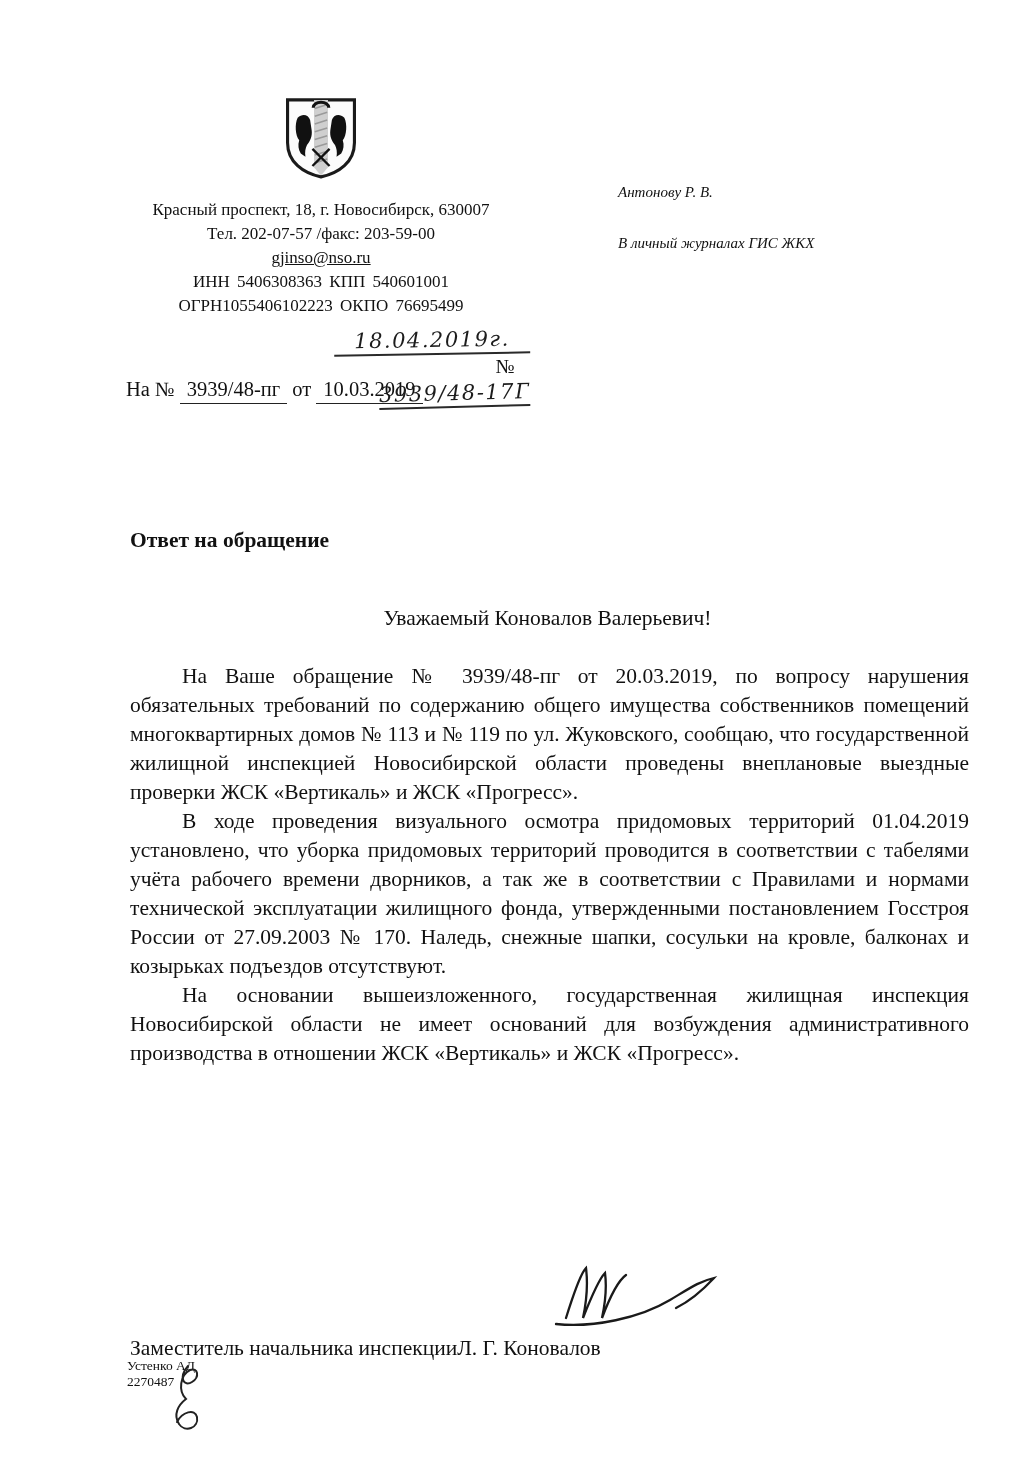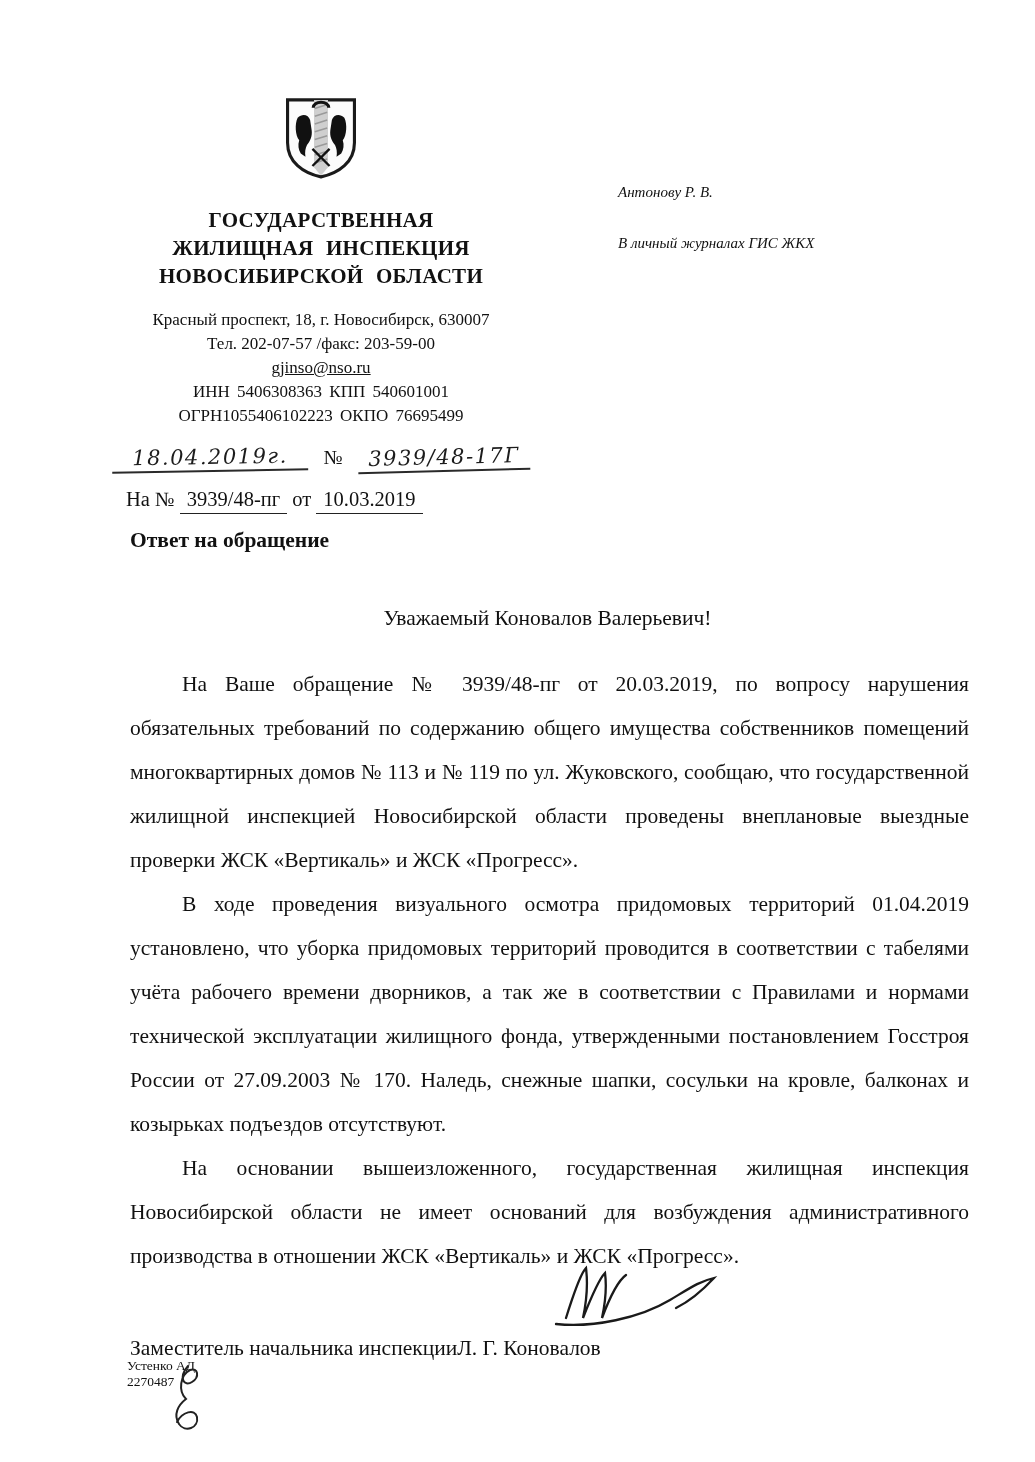--- a/index.html
+++ b/index.html
@@ -33,20 +33,21 @@
   .contact { margin-top: 18px; font-size: 17px; line-height: 24px; }
   .contact .email-line span { text-decoration: underline; }
   .contact .tight { word-spacing: 3px; }
 
   .hand-row {
     margin-top: 10px;
     display: flex;
     align-items: flex-end;
     height: 34px;
     text-align: center;
+    flex-direction: column;
   }
   .hand {
     font-style: italic;
     font-family: "DejaVu Serif", serif;
     font-size: 21px;
     letter-spacing: 1.5px;
     color: #1c1c1c;
     white-space: nowrap;
   }
   .hand-date {
@@ -86,21 +87,21 @@
   .recipient .r2 { margin-top: 34px; }
 
   
   .subject { position: absolute; left: 130px; top: 528px; font-size: 21.5px; font-weight: bold; }
   .salutation {
     position: absolute; left: 130px; right: 70px; top: 606px;
     text-align: center; font-size: 21.5px;
   }
   .body-text {
     position: absolute; left: 130px; right: 66px; top: 662px;
-    font-size: 21.5px; line-height: 44px;
+    font-size: 21.5px; line-height: 29px;
     text-align: justify;
   }
   .body-text p { margin: 0; text-indent: 52px; }
 
   
   .sig-svg { position: absolute; left: 548px; top: 1256px; }
   .sign-row {
     position: absolute; left: 130px; right: 72px; top: 1336px;
     display: flex; justify-content: flex-start;
     font-size: 21.5px;
@@ -121,25 +122,20 @@
     <svg class="coat" width="78" height="84" viewBox="0 0 100 108" aria-hidden="true">
       <path d="M7 5 H93 V60 C93 85 73 99 50 104 C27 99 7 85 7 60 Z" fill="#fcfcfc" stroke="#1a1a1a" stroke-width="4"></path>
       <path d="M41 5 H59 V92 C56 95 53 99 50 102 C47 99 44 95 41 92 Z" fill="#cfcfcf"></path>
       <path d="M42 16 L58 11 M42 26 L58 21 M42 36 L58 31 M42 46 L58 41 M42 56 L58 51 M42 66 L58 61 M42 76 L58 71 M42 86 L58 81" stroke="#9a9a9a" stroke-width="2" fill="none"></path>
       <path d="M20 28 C26 22 34 24 36 31 L38 44 C39 52 36 58 32 63 C30 67 29 72 30 78 L24 74 C21 69 20 63 22 57 C17 51 16 36 20 28 Z" fill="#111"></path>
       <path d="M80 28 C74 22 66 24 64 31 L62 44 C61 52 64 58 68 63 C70 67 71 72 70 78 L76 74 C79 69 80 63 78 57 C83 51 84 36 80 28 Z" fill="#111"></path>
       <path d="M40 15 A10 7 0 0 1 60 15" fill="none" stroke="#111" stroke-width="4"></path>
       <path d="M39 68 L61 90 M61 68 L39 90" stroke="#111" stroke-width="3"></path>
     </svg>
 
-    <div class="org-name">
-      <div>ГОСУДАРСТВЕННАЯ</div>
-      <div>ЖИЛИЩНАЯ ИНСПЕКЦИЯ</div>
-      <div>НОВОСИБИРСКОЙ ОБЛАСТИ</div>
-    </div>
 
     <div class="contact">
       <div>Красный проспект, 18, г. Новосибирск, 630007</div>
       <div>Тел. 202-07-57 /факс: 203-59-00</div>
       <div class="email-line">
         <span>gjinso@nso.ru</span>
       </div>
       <div class="tight">ИНН 5406308363 КПП 540601001</div>
       <div class="tight">ОГРН1055406102223 ОКПО 76695499</div>
     </div>

